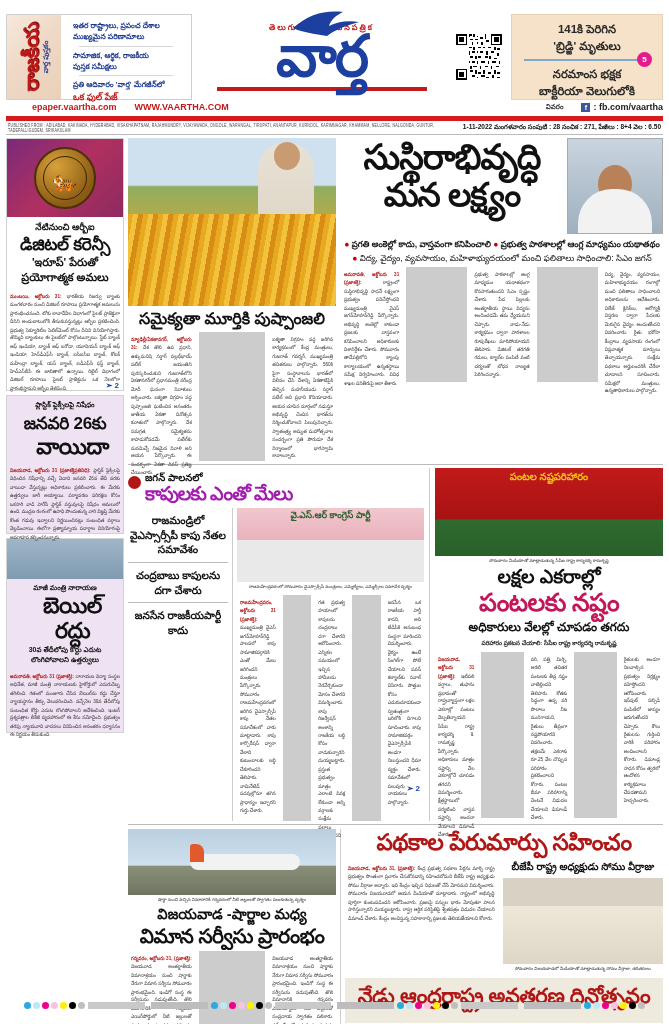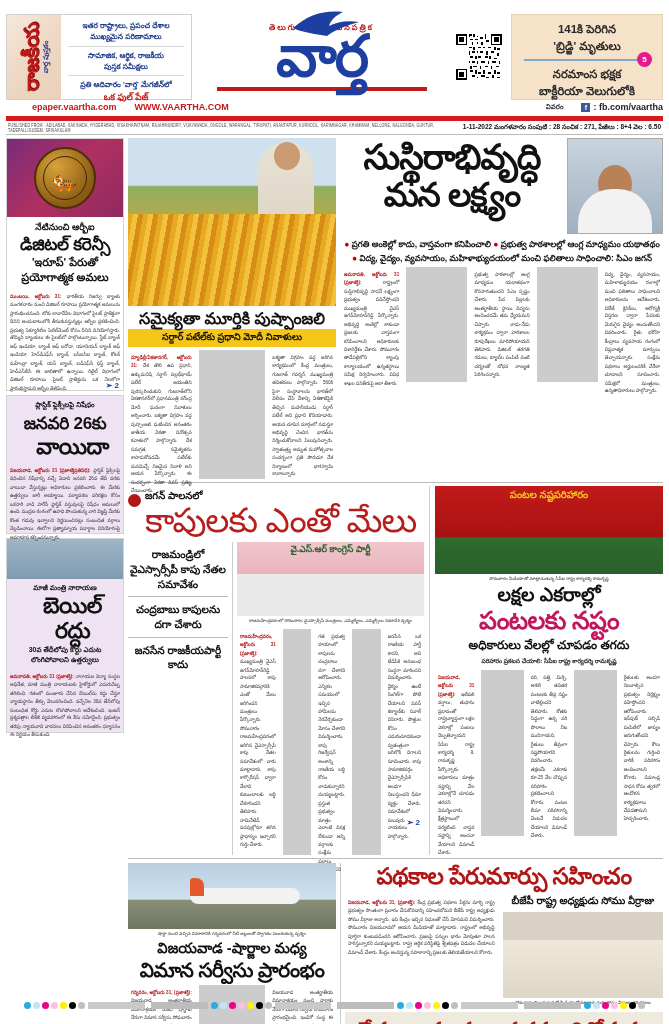--- a/index.html
+++ b/index.html
@@ -24,21 +24,21 @@
     position: absolute; left: 50%; top: 50%;
     transform: translate(-50%,-50%) rotate(-90deg);
     white-space: nowrap; color: #c21a1a; font-weight: bold; font-size: 20px;
     text-shadow: 1px 1px 0 #7d0d0d;
   }
   .spine-sub {
     position: absolute; left: 72%; top: 50%;
     transform: translate(-50%,-50%) rotate(-90deg);
     white-space: nowrap; color: #2b3d8f; font-weight: bold; font-size: 7px;
   }
-  .promo-left-body { flex: 1; padding: 5px 1px; text-align: center; }
+  .promo-left-body { flex: 1; padding: 5px 12px; }
   .promo-line { font-size: 7.5px; color: #1f3b8f; font-weight: bold; line-height: 1.5; }
   .promo-div { height: 1px; background: #d8d8d8; margin: 3px 6px; }
   .promo-red { font-size: 9px; color: #c21a1a; font-weight: bold; margin-top: 2px; }
 
   .masthead-center { flex: 1; display: flex; flex-direction: column; align-items: center; justify-content: center; position: relative; }
   .tagline { font-size: 8px; color: #c21a1a; font-weight: bold; letter-spacing: 2px; margin-bottom: -4px; }
   .logo-wrap { position: relative; display: flex; align-items: flex-end; justify-content: center; }
   .logo-text {
     font-size: 58px; font-weight: bold; color: #1c3fa0; line-height: 0.92;
     letter-spacing: -2px; font-family: "DejaVu Sans", sans-serif;
@@ -108,21 +108,21 @@
   .cap-band { background: #f5c518; font-size: 9.5px; font-weight: bold; color: #111; text-align: center; padding: 2px 0; }
 
   .cols3 { display: flex; gap: 4px; margin-top: 3px; }
   .cols3 > div { flex: 1; }
   .vline { width:1px; background:#ccc; }
 
   
   .jagan-bar { display:flex; align-items:flex-start; gap:4px; margin-top:4px; }
   .bullet-red { width:13px; height:13px; border-radius:50%; border:2px solid #b01818; background:#b01818; margin-top:4px; flex:none; }
   .jagan-k { font-size: 10px; font-weight:bold; color:#111; line-height:1.2;}
-  .jagan-h { font-size: 34px; font-weight:normal; color:#b91c1c; line-height:1.08; letter-spacing:-1px;}
+  .jagan-h { font-size: 19px; font-weight:bold; color:#a21caf; line-height:1.08; letter-spacing:-1px;}
 
   .sub-stack { text-align:center; }
   .sub-stack .it { font-size: 10.5px; font-weight:bold; color:#111; line-height:1.4; padding: 5px 0; }
   .sub-stack .it + .it { border-top: 1px solid #bbb; }
 
   .mid-photo { height: 74px; background: linear-gradient(#f1c7ce,#e6aab6 60%,#d8d8d8 61%,#cfcfcf); position:relative; overflow:hidden; }
   .banner-txt { position:absolute; top:2px; left:0; right:0; text-align:center; font-size:9px; font-weight:bold; color:#2a5f2a;}
   .seated { position:absolute; bottom:0; left:0; right:0; height:42px; background:#e9e9e9; }
   .photo-cap { font-size:4.4px; color:#333; text-align:center; padding:2px 1px; }
 
@@ -340,21 +340,20 @@
 
       <div style="display:flex; gap:5px;">
 
         <div style="width:208px;">
           <div class="modi-photo">
             <div class="modi-figure"></div>
             <div class="modi-head"></div>
             <div class="marigold"></div>
           </div>
           <div class="cap-head">సమైక్యతా మూర్తికి పుష్పాంజలి</div>
-          <div class="cap-band">సర్దార్ పటేల్‌కు ప్రధాని మోదీ నివాళులు</div>
           <div class="cols3">
             <div>
               <div class="body-txt"><span class="dateline">న్యూఢిల్లీ/ఏకతానగర్, అక్టోబరు 31:</span> <span>దేశ తొలి ఉప ప్రధాని, ఉక్కుమనిషి సర్దార్ వల్లభ్‌భాయ్ పటేల్ జయంతిని పురస్కరించుకుని గుజరాత్‌లోని ఏకతానగర్‌లో ప్రధానమంత్రి నరేంద్ర మోదీ ఘనంగా నివాళులు అర్పించారు. ఐక్యతా విగ్రహం వద్ద పుష్పాంజలి ఘటించిన అనంతరం జాతీయ ఏకతా దినోత్సవ కవాతులో పాల్గొన్నారు. దేశ సమగ్రత, సమైక్యతను కాపాడుకోవడమే పటేల్‌కు మనమిచ్చే నిజమైన నివాళి అని ఆయన పేర్కొన్నారు. ఈ సందర్భంగా ఏకతా దివస్ ప్రతిజ్ఞ చేయించారు.</span></div>
             </div>
             <div class="vline"></div>
             <div>
               <div class="body-txt">ఐక్యతా విగ్రహం వద్ద జరిగిన కార్యక్రమంలో కేంద్ర మంత్రులు, గుజరాత్ గవర్నర్, ముఖ్యమంత్రి తదితరులు పాల్గొన్నారు. 560కి పైగా సంస్థానాలను భారత్‌లో విలీనం చేసి దేశాన్ని ఏకతాటిపైకి తెచ్చిన మహనీయుడు సర్దార్ పటేల్ అని ప్రధాని కొనియాడారు. ఆయన చూపిన మార్గంలో నడుస్తూ అభివృద్ధి చెందిన భారత్‌ను నిర్మించుకోవాలని పిలుపునిచ్చారు. స్వాతంత్ర్య అమృత మహోత్సవాల సందర్భంగా ప్రతి పౌరుడూ దేశ నిర్మాణంలో భాగస్వామి కావాలన్నారు.</div>
             </div>
           </div>
         </div>
@@ -369,21 +368,21 @@
               <div style="position:absolute;left:50%;top:26px;transform:translateX(-50%);width:34px;height:38px;border-radius:50%;background:#b98157;"></div>
               <div style="position:absolute;left:50%;bottom:0;transform:translateX(-50%);width:74px;height:44px;border-radius:34px 34px 0 0;background:#f2f2f2;"></div>
             </div>
           </div>
 
           <div style="text-align:center;padding:4px 2px 0;">
             <div style="font-size:8.5px;font-weight:bold;color:#111;line-height:1.6;">
               <span style="color:#c00;">● </span><span>ప్రగతి అంకెల్లో కాదు, వాస్తవంగా కనిపించాలి</span>
               <span style="color:#c00;"> ● </span><span>ప్రభుత్వ పాఠశాలల్లో ఆంగ్ల మాధ్యమం యథాతథం</span>
             </div>
-            <div style="font-size:8.5px;font-weight:bold;color:#111;line-height:1.6;">
+            <div style="font-size:8.5px;font-weight:normal;color:#111;line-height:1.6;">
               <span style="color:#c00;">● </span><span>విద్య, వైద్యం, వ్యవసాయం, మహిళాభ్యుదయంలో మంచి ఫలితాలు సాధించాలి: సిఎం జగన్</span>
             </div>
           </div>
 
           <div class="cols3" style="margin-top:2px;">
             <div>
               <div class="body-txt"><span class="dateline">అమరావతి, అక్టోబరు 31 (ప్రజాశక్తి):</span> <span>రాష్ట్రంలో సుస్థిరాభివృద్ధి సాధనే లక్ష్యంగా ప్రభుత్వం పనిచేస్తోందని ముఖ్యమంత్రి వైఎస్ జగన్‌మోహన్‌రెడ్డి పేర్కొన్నారు. అభివృద్ధి అంకెల్లో కాకుండా ప్రజలకు వాస్తవంగా కనిపించాలని అధికారులకు దిశానిర్దేశం చేశారు. సోమవారం తాడేపల్లిలోని క్యాంపు కార్యాలయంలో ఉన్నతస్థాయి సమీక్ష నిర్వహించారు. వివిధ శాఖల పనితీరుపై ఆరా తీశారు.</span></div>
             </div>
             <div class="vline"></div>
             <div>

